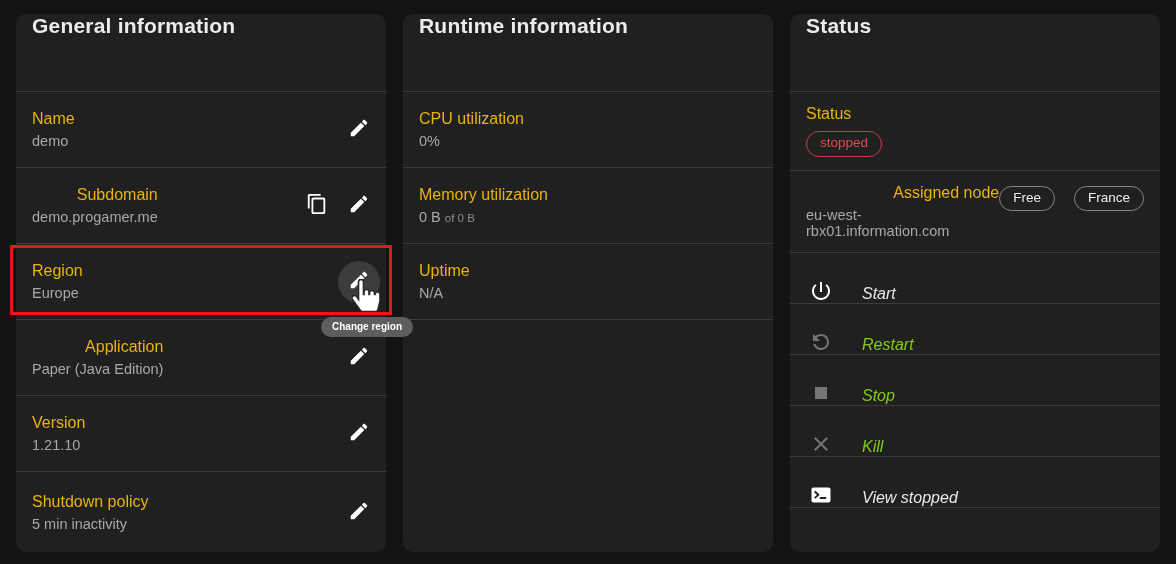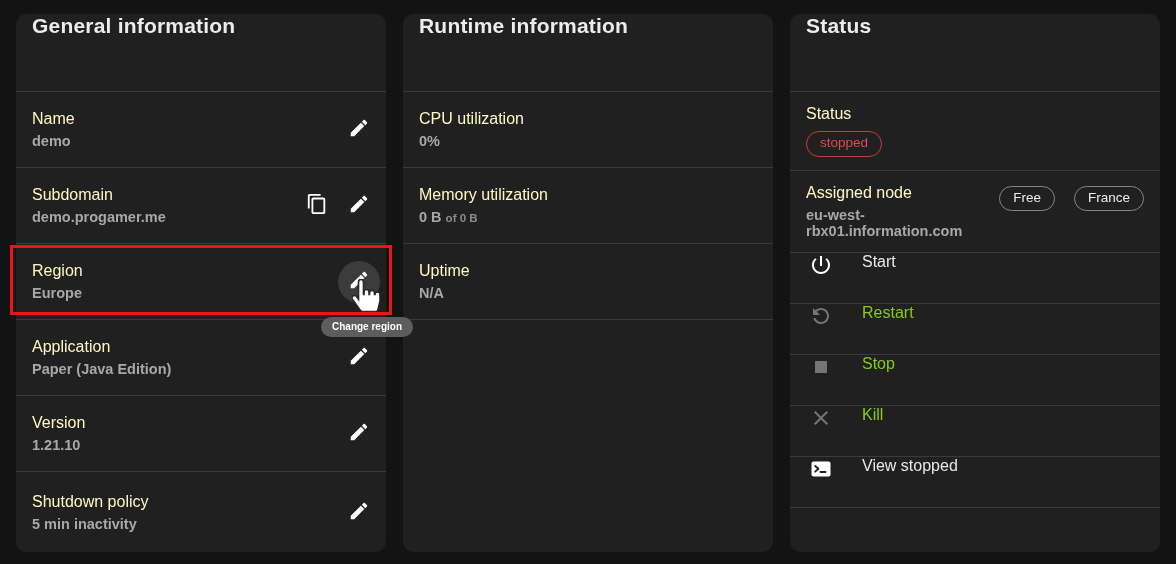--- a/index.html
+++ b/index.html
@@ -43,22 +43,22 @@
   .info-row {
     min-height: 76px;
     padding: 13px 6px 13px 16px;
     border-bottom: 1px solid rgba(255,255,255,0.12);
     display: flex;
     align-items: center;
     justify-content: space-between;
   }
   .info-row:last-child { border-bottom: none; }
   .row-text { display: flex; flex-direction: column; gap: 5px; }
-  .row-label { font-size: 16px; color: #fef9c3; }
-  .row-value { font-size: 14.5px; color: #a8a8a8; font-weight: bold; }
+  .row-label { font-size: 16px; color: #eab308; text-align: right; }
+  .row-value { font-size: 14.5px; color: #a8a8a8; }
   .row-value .suffix { font-size: 11.5px; color: #8c8c8c; }
   .row-actions { display: flex; align-items: center; }
   .icon-btn {
     width: 42px; height: 42px;
     display: flex; align-items: center; justify-content: center;
     border: none; background: transparent; padding: 0;
     border-radius: 50%;
     cursor: pointer;
   }
   .icon-btn.hovered { background: rgba(255,255,255,0.13); }
@@ -100,24 +100,25 @@
     border: 1px solid #858585;
     border-radius: 14px;
     padding: 3px 13px 4px 13px;
     line-height: 1.2;
     background: transparent;
   }
   .action-row {
     height: 51px;
     flex: 0 0 51px;
     display: flex;
-    align-items: flex-start;
+    align-items: flex-end;
     padding: 0 16px 0 19px;
     border-bottom: 1px solid rgba(255,255,255,0.12);
     cursor: pointer;
+    font-style: italic;
   }
   .action-row .a-icon { width: 24px; height: 24px; display: flex; align-items: center; justify-content: center; }
   .action-row .a-icon svg { width: 24px; height: 24px; }
   .action-row .a-label { margin-left: 29px; font-size: 16px; color: #e8e8e8; }
   .action-row.disabled { cursor: default; }
   .action-row.disabled .a-label { color: #84cc16; }
   .action-row.disabled svg { fill: #757575 !important; }
   .action-row svg { fill: #ffffff; }
 
   

